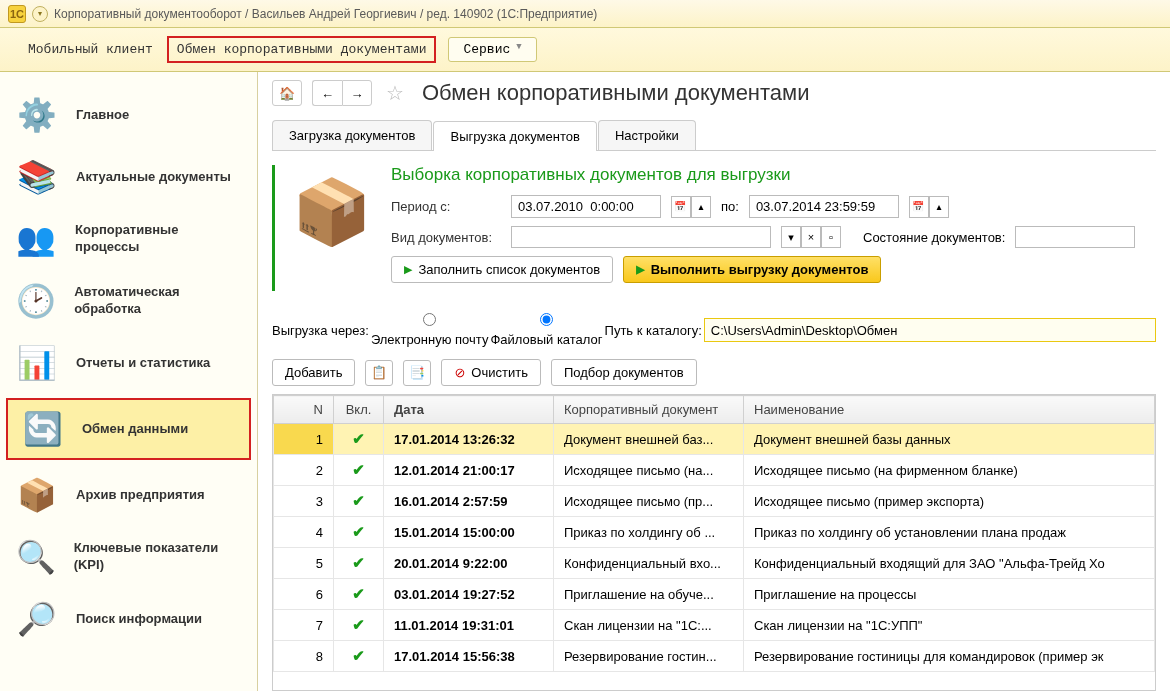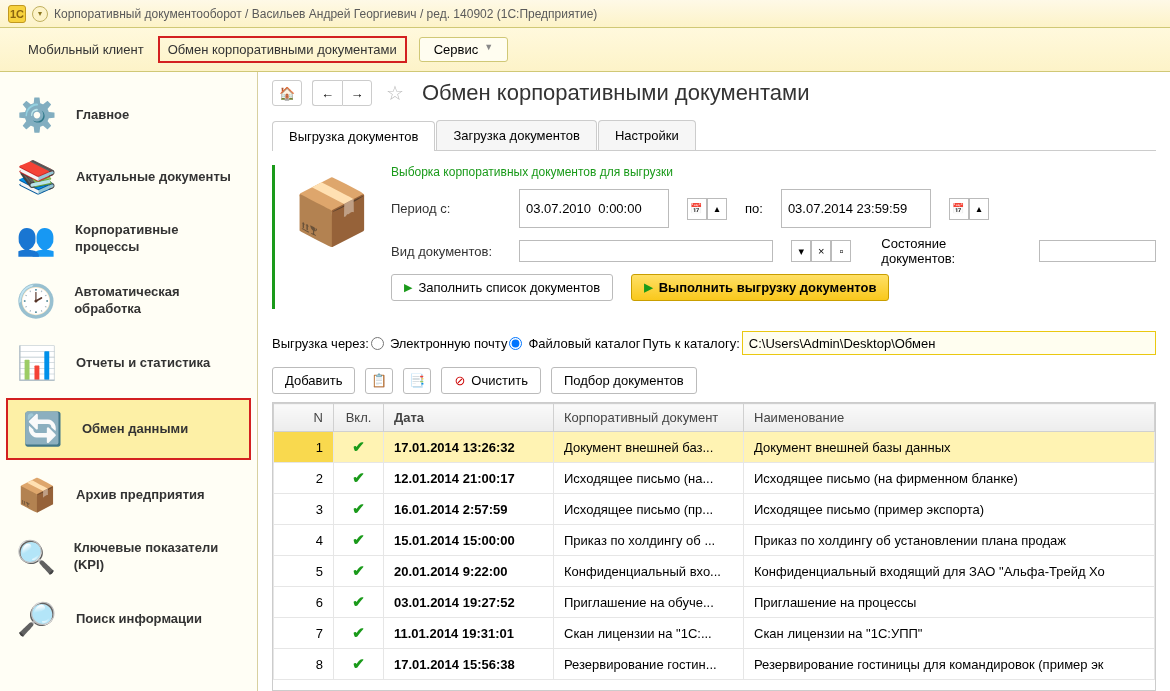--- a/index.html
+++ b/index.html
@@ -3,21 +3,21 @@
 <meta charset="utf-8">
 <style>
 * { box-sizing: border-box; margin: 0; padding: 0; }
 body { font-family: Arial, sans-serif; font-size: 13px; background: #fff; overflow: hidden; }
 
 .titlebar { height: 28px; background: linear-gradient(#fef9e7, #fdf3c8); border-bottom: 1px solid #d0c876; display: flex; align-items: center; padding: 0 8px; gap: 6px; color: #4a4a4a; }
 .titlebar .logo { width: 18px; height: 18px; background: #f7d23e; border-radius: 3px; border: 1px solid #c09820; display: flex; align-items: center; justify-content: center; font-size: 11px; font-weight: bold; color: #8a6510; }
 .titlebar .chevron { width: 16px; height: 16px; border: 1px solid #c0b060; border-radius: 50%; display: flex; align-items: center; justify-content: center; font-size: 8px; color: #8a7520; background: #fdf3c8; }
 .titlebar .title-text { font-size: 12px; color: #5a5a5a; }
 
-.menubar { height: 44px; background: linear-gradient(#fff9dd, #fdf3c8); border-bottom: 1px solid #d0c876; display: flex; align-items: center; padding: 0 18px; gap: 4px; }
+.menubar { height: 44px; background: linear-gradient(#fff9dd, #fdf3c8); border-bottom: 1px solid #d0c876; display: flex; align-items: center; padding: 0 18px; gap: 4px; font-family: Liberation Mono, monospace; }
 .menubar .menu-item { padding: 6px 10px; color: #333; font-size: 13px; cursor: pointer; }
 .menubar .menu-item.highlighted { border: 2px solid #d32020; padding: 4px 8px; }
 .menubar .menu-btn { background: #fffdf0; border: 1px solid #d0c876; padding: 4px 14px; border-radius: 3px; display: flex; align-items: flex-start; gap: 6px; cursor: pointer; margin-left: 8px; }
 .menubar .menu-btn .caret { font-size: 9px; color: #888; }
 
 .layout { display: flex; height: calc(691px - 28px - 44px); }
 
 .sidebar { width: 258px; background: #fffef5; border-right: 1px solid #d8d0a0; padding: 12px 0; }
 .sidebar-item { display: flex; align-items: center; padding: 8px 14px; gap: 16px; cursor: pointer; min-height: 60px; }
 .sidebar-item.selected { background: #fdf0a6; border: 2px solid #d32020; padding: 6px 12px; margin: 4px 6px; }
@@ -34,35 +34,35 @@
 .star-btn { font-size: 20px; color: #bbb; cursor: pointer; margin-left: 4px; }
 .page-title { font-size: 22px; color: #333; margin-left: 8px; }
 
 .tabs-row { display: flex; border-bottom: 1px solid #ccc; margin: 6px 14px 0 14px; }
 .tab { padding: 7px 16px; border: 1px solid #ccc; border-bottom: none; background: #f6f6f6; cursor: pointer; margin-right: 1px; border-radius: 4px 4px 0 0; font-size: 13px; }
 .tab.active { background: #fff; position: relative; top: 1px; }
 
 .filter-panel { margin: 14px; display: flex; gap: 12px; border-left: 3px solid #1a9a1a; padding-left: 10px; }
 .box-icon { width: 94px; height: 94px; display: flex; align-items: center; justify-content: center; font-size: 64px; }
 .filter-body { flex: 1; }
-.filter-title { color: #1a9a1a; font-size: 12px; margin-bottom: 10px; }
-.filter-row { display: flex; align-items: center; gap: 18px; margin-bottom: 8px; font-size: 13px; }
+.filter-title { color: #1a9a1a; font-size: 17px; margin-bottom: 10px; }
+.filter-row { display: flex; align-items: center; gap: 10px; margin-bottom: 8px; font-size: 13px; }
 .filter-row label { min-width: 110px; color: #333; }
-.date-input { border: 1px solid #bbb; padding: 11px 6px; width: 150px; font-size: 13px; }
+.date-input { border: 1px solid #bbb; padding: 3px 6px; width: 150px; font-size: 13px; }
 .date-ctrl { display: flex; }
 .date-ctrl button { width: 20px; height: 22px; border: 1px solid #bbb; background: #fff; font-size: 10px; cursor: pointer; }
 .combo { border: 1px solid #bbb; height: 22px; width: 260px; }
 .combo-btns { display: flex; }
 .combo-btns button { width: 20px; height: 22px; border: 1px solid #bbb; background: #fff; font-size: 11px; cursor: pointer; }
 .action-btn { border: 1px solid #bbb; background: #fff; padding: 5px 12px; border-radius: 3px; cursor: pointer; display: flex; align-items: center; gap: 6px; font-size: 13px; }
 .action-btn.yellow { background: linear-gradient(#ffe066, #f9c81c); border-color: #c99e00; font-weight: bold; }
 .green-play { color: #1a9a1a; font-size: 11px; }
 
 .export-row { display: flex; align-items: center; padding: 8px 14px; gap: 2px; font-size: 13px; }
-.radio-wrap { display: flex; align-items: center; gap: 6px; }
+.radio-wrap { display: flex; align-items: center; gap: 6px; flex-direction: column; }
 .radio-wrap input { margin: 0; }
 .path-input { border: 1px solid #eac810; background: #fffef0; padding: 3px 6px; flex: 1; font-size: 13px; height: 24px; min-width: 0; }
 
 .toolbar2 { display: flex; align-items: center; padding: 4px 14px 8px 14px; gap: 10px; }
 .small-btn { width: 28px; height: 26px; border: 1px solid #bbb; background: #fff; border-radius: 3px; display: flex; align-items: center; justify-content: center; cursor: pointer; font-size: 13px; }
 
 .table-wrap { margin: 0 14px; border: 1px solid #ccc; flex: 1; overflow: hidden; }
 table { width: 100%; border-collapse: collapse; font-size: 13px; }
 th { background: linear-gradient(#fafafa, #ececec); border: 1px solid #d0d0d0; padding: 6px 10px; text-align: left; font-weight: normal; color: #444; }
 td { border: 1px solid #e6e6e6; padding: 6px 10px; }
@@ -137,22 +137,22 @@
       <div class="nav-btn">🏠</div>
       <div class="nav-group">
         <div class="nav-btn">←</div>
         <div class="nav-btn">→</div>
       </div>
       <span class="star-btn">☆</span>
       <span class="page-title">Обмен корпоративными документами</span>
     </div>
 
     <div class="tabs-row">
+      <div class="tab">Загрузка документов</div>
       <div class="tab active">Выгрузка документов</div>
-      <div class="tab">Загрузка документов</div>
       <div class="tab">Настройки</div>
     </div>
 
     <div class="filter-panel">
       <div class="box-icon">📦</div>
       <div class="filter-body">
         <div class="filter-title">Выборка корпоративных документов для выгрузки</div>
         <div class="filter-row">
           <label>Период с:</label>
           <input class="date-input" value="03.07.2010  0:00:00" style="">

